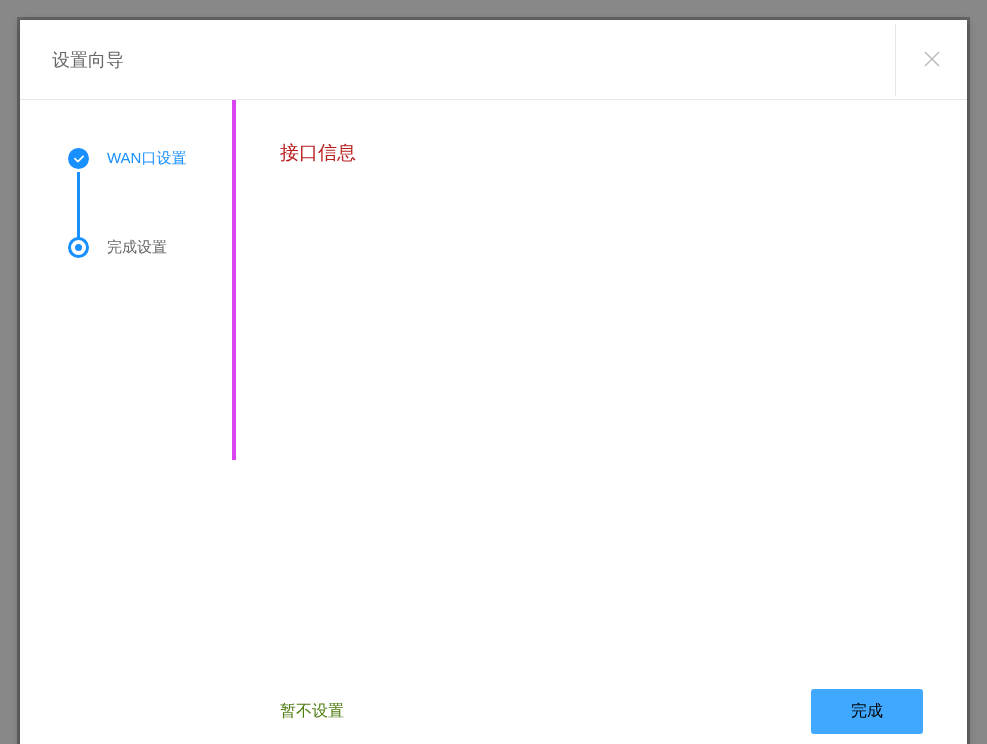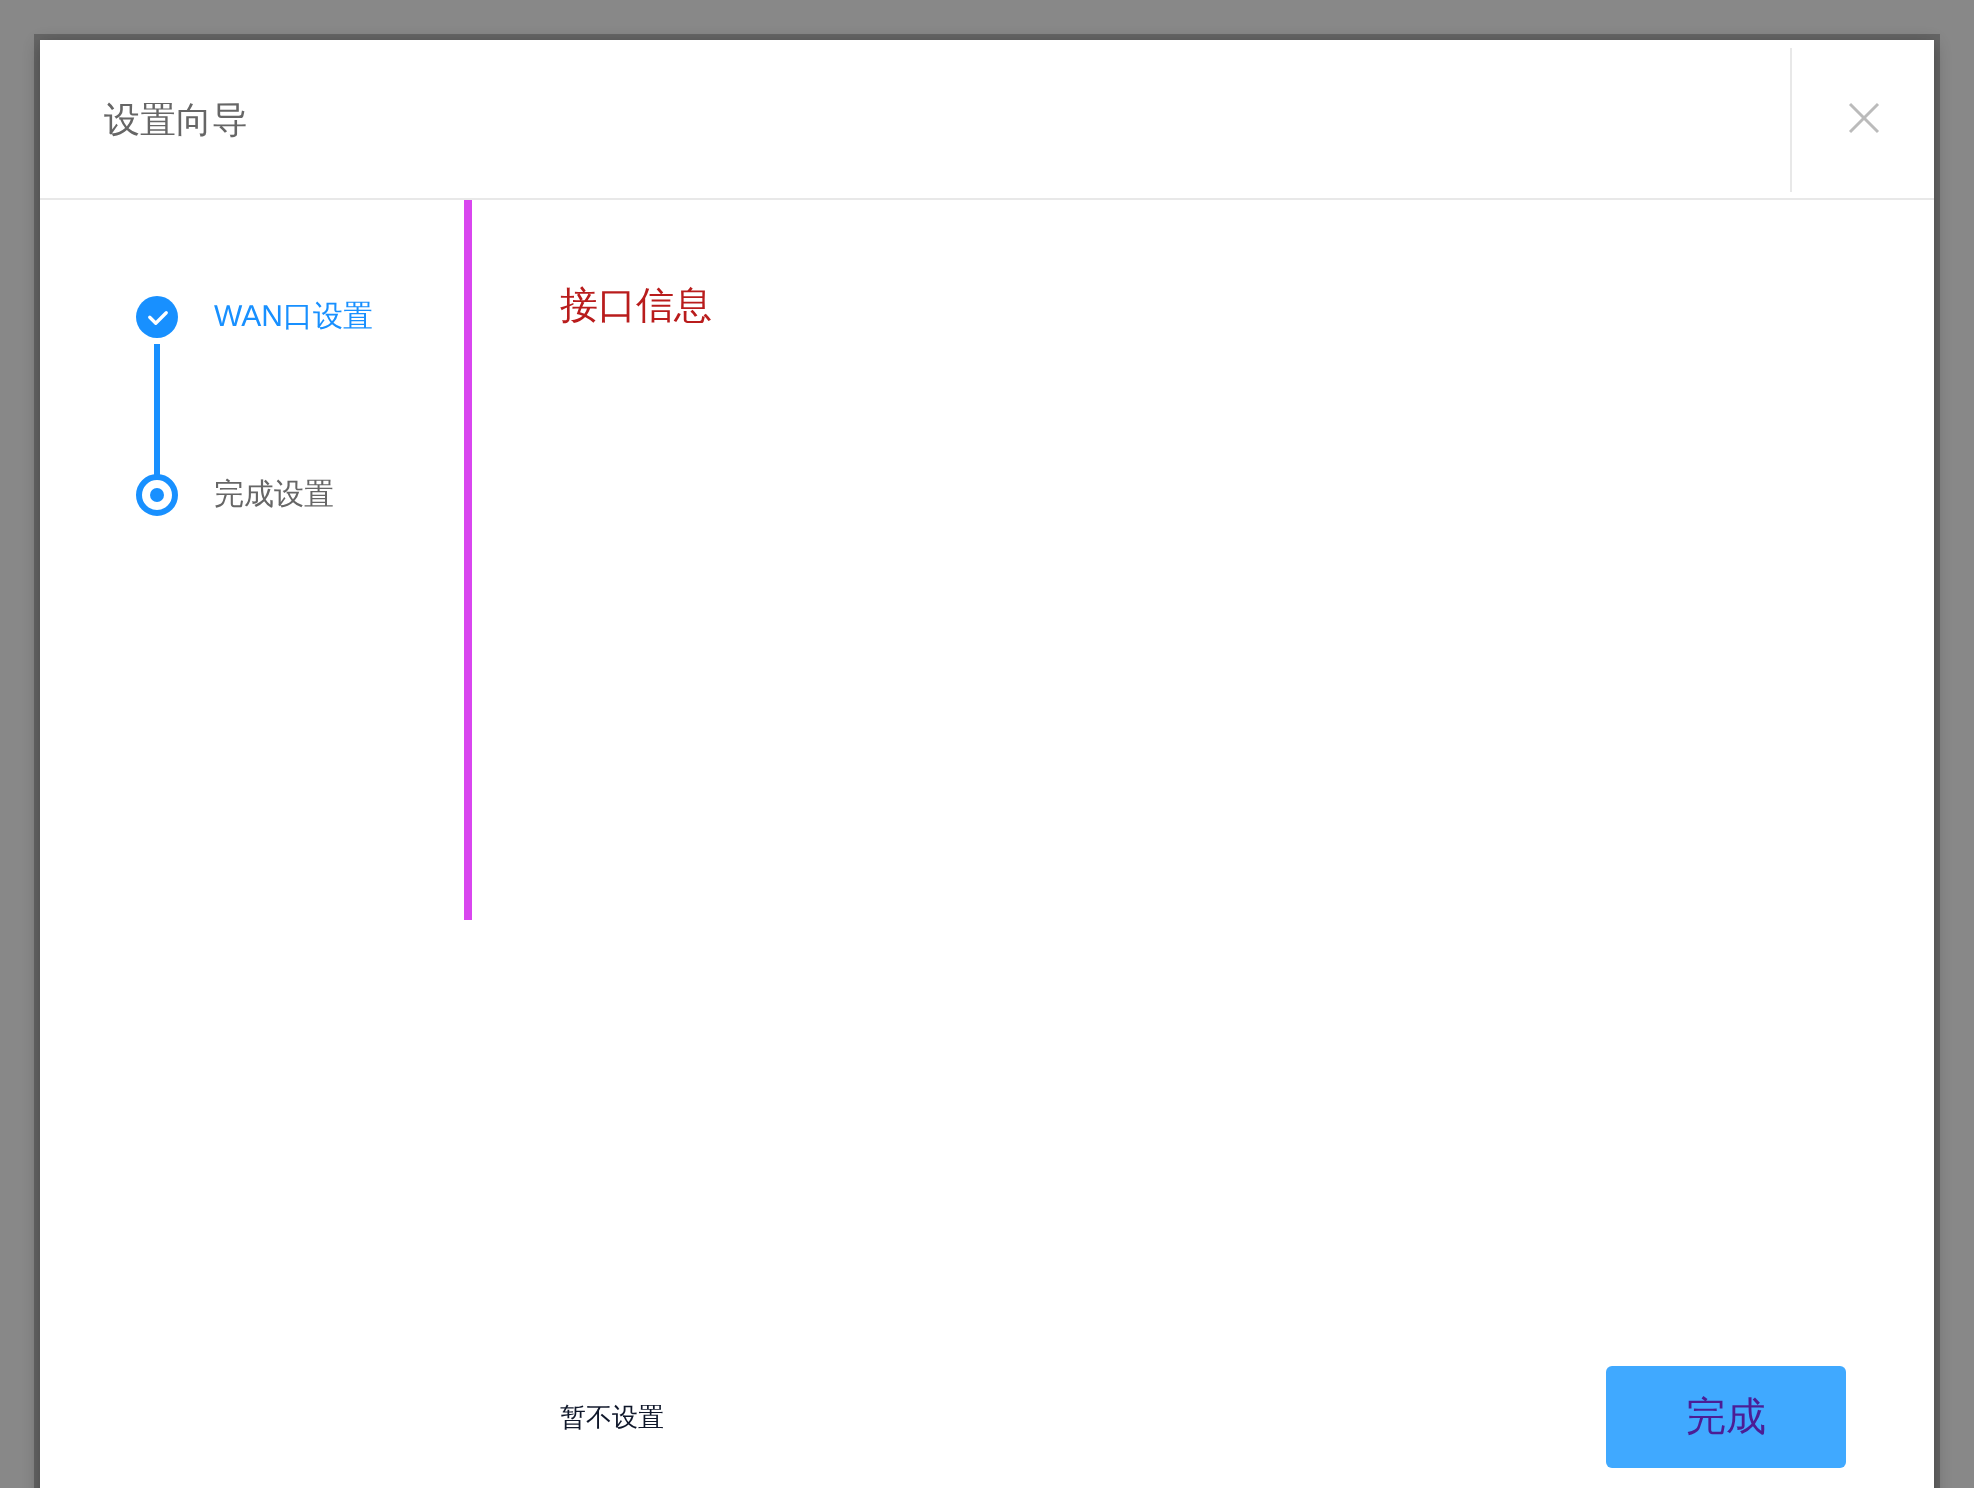--- a/index.html
+++ b/index.html
@@ -165,31 +165,31 @@
       vertical-align: middle;
     }
     .footer {
       margin-top: auto;
       display: flex;
       align-items: center;
       justify-content: space-between;
       padding-top: 20px;
     }
     .link-btn {
-      color: #0f172a;
-      font-size: 13px;
+      color: #4d7c0f;
+      font-size: 16px;
       background: none;
       border: none;
       cursor: pointer;
       padding: 0;
     }
     .primary-btn {
       background: #40a9ff;
-      color: #4c1d95;
-      font-size: 20px;
+      color: #000000;
+      font-size: 16px;
       border: none;
       padding: 12px 40px;
       border-radius: 3px;
       cursor: pointer;
       font-family: Liberation Mono, monospace;
     }
   </style>
 </head>
 <body>
 

